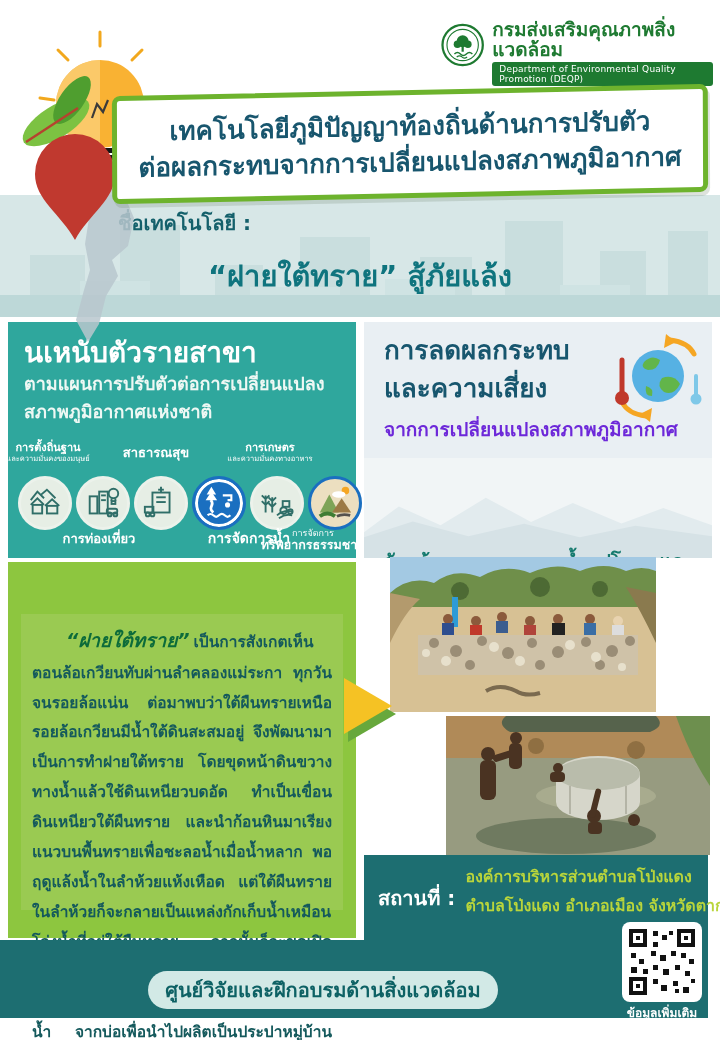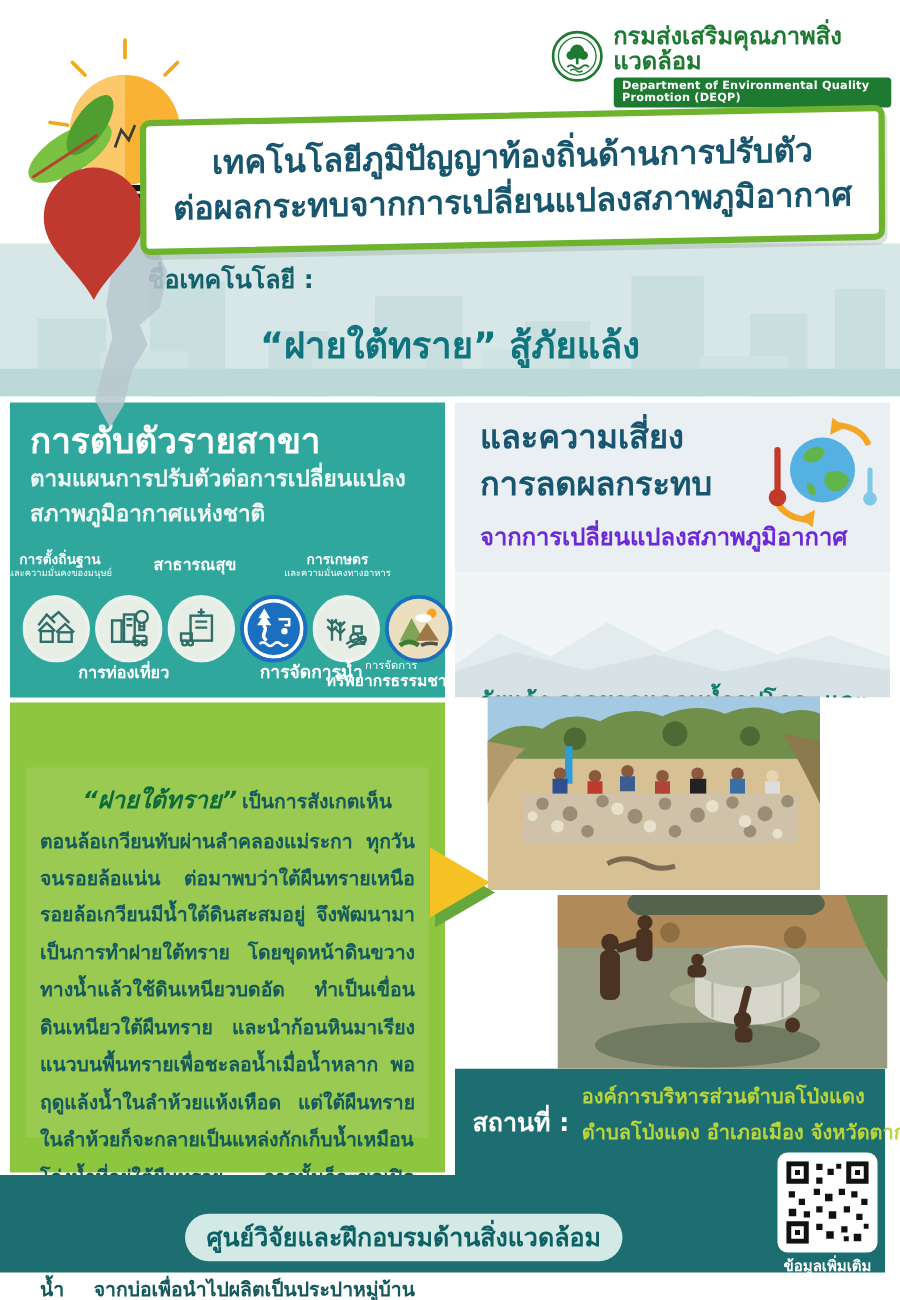--- a/index.html
+++ b/index.html
@@ -4,21 +4,21 @@
 <style>
   html,body{margin:0;padding:0;background:#ffffff;}
   .poster{position:relative;width:720px;height:1040px;background:#ffffff;overflow:hidden;
           font-family:"DejaVu Sans","Liberation Sans",sans-serif;padding-left:24px;}
   .abs{position:absolute;}
 
   
   .logo-row{left:441px;top:16px;width:272px;display:flex;gap:8px;align-items:flex-start;}
   .logo-text{display:flex;flex-direction:column;gap:2px;padding-top:4px;}
   .agency-th{font-size:19px;font-weight:bold;color:#1e7a31;line-height:1.05;}
-  .agency-en{align-self:flex-start;background:#1e7a31;color:#fff;font-size:9px;font-weight:bold;
+  .agency-en{align-self:flex-start;background:#1e7a31;color:#fff;font-size:9px;font-weight:normal;
              padding:2px 7px;border-radius:3px;letter-spacing:.2px;}
   .ministry{font-size:6.8px;color:#7d9b86;}
 
   
   .banner{left:112px;top:90px;width:586px;height:98px;background:#ffffff;border:5px solid #6db32d;
           border-radius:8px;transform:rotate(-1.2deg) skewX(-1deg);display:flex;flex-direction:column;
           justify-content:center;align-items:center;box-shadow:2px 4px 0 rgba(120,140,120,.25);z-index:6;}
   .banner div{font-size:26px;font-weight:bold;color:#18566e;line-height:1.4;white-space:nowrap;}
 
   
@@ -161,21 +161,21 @@
         <rect x="385" y="84" width="70" height="38"></rect>
           <rect x="560" y="90" width="70" height="32"></rect>
       </g>
       <rect x="0" y="100" width="720" height="22" fill="#bdd8d8"></rect>
     </svg>
     <div class="tech-label">ชื่อเทคโนโลยี :</div>
     <div class="tech-name">“ฝายใต้ทราย” สู้ภัยแล้ง</div>
   </div>
 
   <div class="abs adapt">
-    <div class="adapt-title">การตับตัวรายสาขา</div>
+    <div class="adapt-title">นเหนับตัวรายสาขา</div>
     <div class="adapt-sub">ตามแผนการปรับตัวต่อการเปลี่ยนแปลงสภาพภูมิอากาศแห่งชาติ</div>
 
     <div class="sector-strip">
 
       <div class="slabel" style="left:40px;top:2px;">
         <div class="l1">การตั้งถิ่นฐาน</div>
         <div class="l2">และความมั่นคงของมนุษย์</div>
       </div>
       <div class="slabel" style="left:148px;top:6px;">
         <div class="big">สาธารณสุข</div>
@@ -259,22 +259,22 @@
       </div>
       <div class="slabel" style="left:305px;top:88px;">
         <div class="l2" style="font-size:9px;">การจัดการ</div>
         <div class="big" style="font-size:12.5px;">ทรัพยากรธรรมชาติ</div>
       </div>
     </div>
   </div>
 
   <div class="abs impact">
     <div class="impact-t">
+      <div>การลดผลกระทบ</div>
       <div>และความเสี่ยง</div>
-      <div>การลดผลกระทบ</div>
     </div>
     <div class="impact-s">จากการเปลี่ยนแปลงสภาพภูมิอากาศ</div>
     <svg class="globe" width="96" height="96" viewBox="0 0 96 96">
       <path d="M60 10 q18 2 24 14" fill="none" stroke="#f5a623" stroke-width="5" stroke-linecap="round"></path>
       <polygon points="56,4 66,12 54,18" fill="#f5a623"></polygon>
       <path d="M36 86 q-18 -2 -24 -14" fill="none" stroke="#f5a623" stroke-width="5" stroke-linecap="round"></path>
       <polygon points="40,92 30,84 42,78" fill="#f5a623"></polygon>
       <circle cx="48" cy="46" r="26" fill="#56b1e3"></circle>
       <path d="M34 32 q8 -8 16 -2 q-2 10 -12 10 q-8 -2 -4 -8z" fill="#62b54a"></path>
       <path d="M52 48 q12 -4 18 6 q-6 12 -16 8 q-8 -6 -2 -14z" fill="#62b54a"></path>

